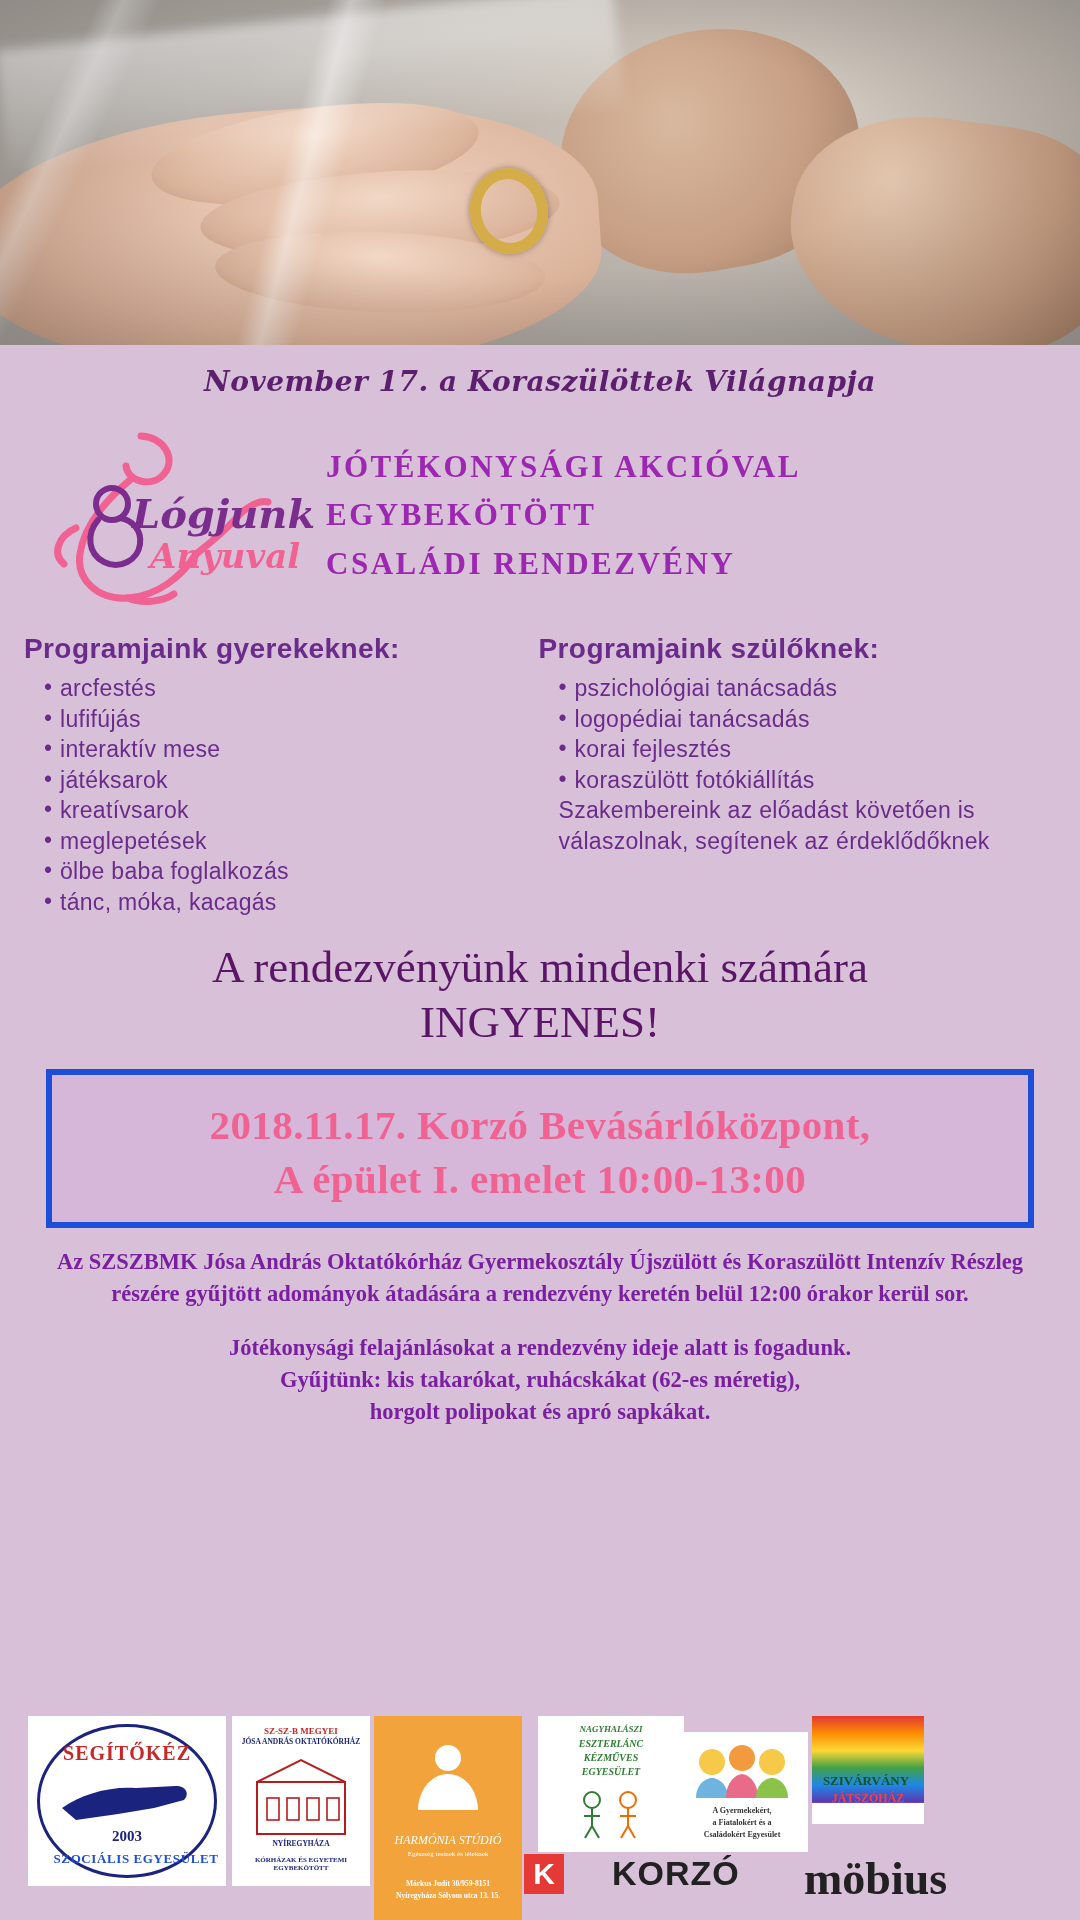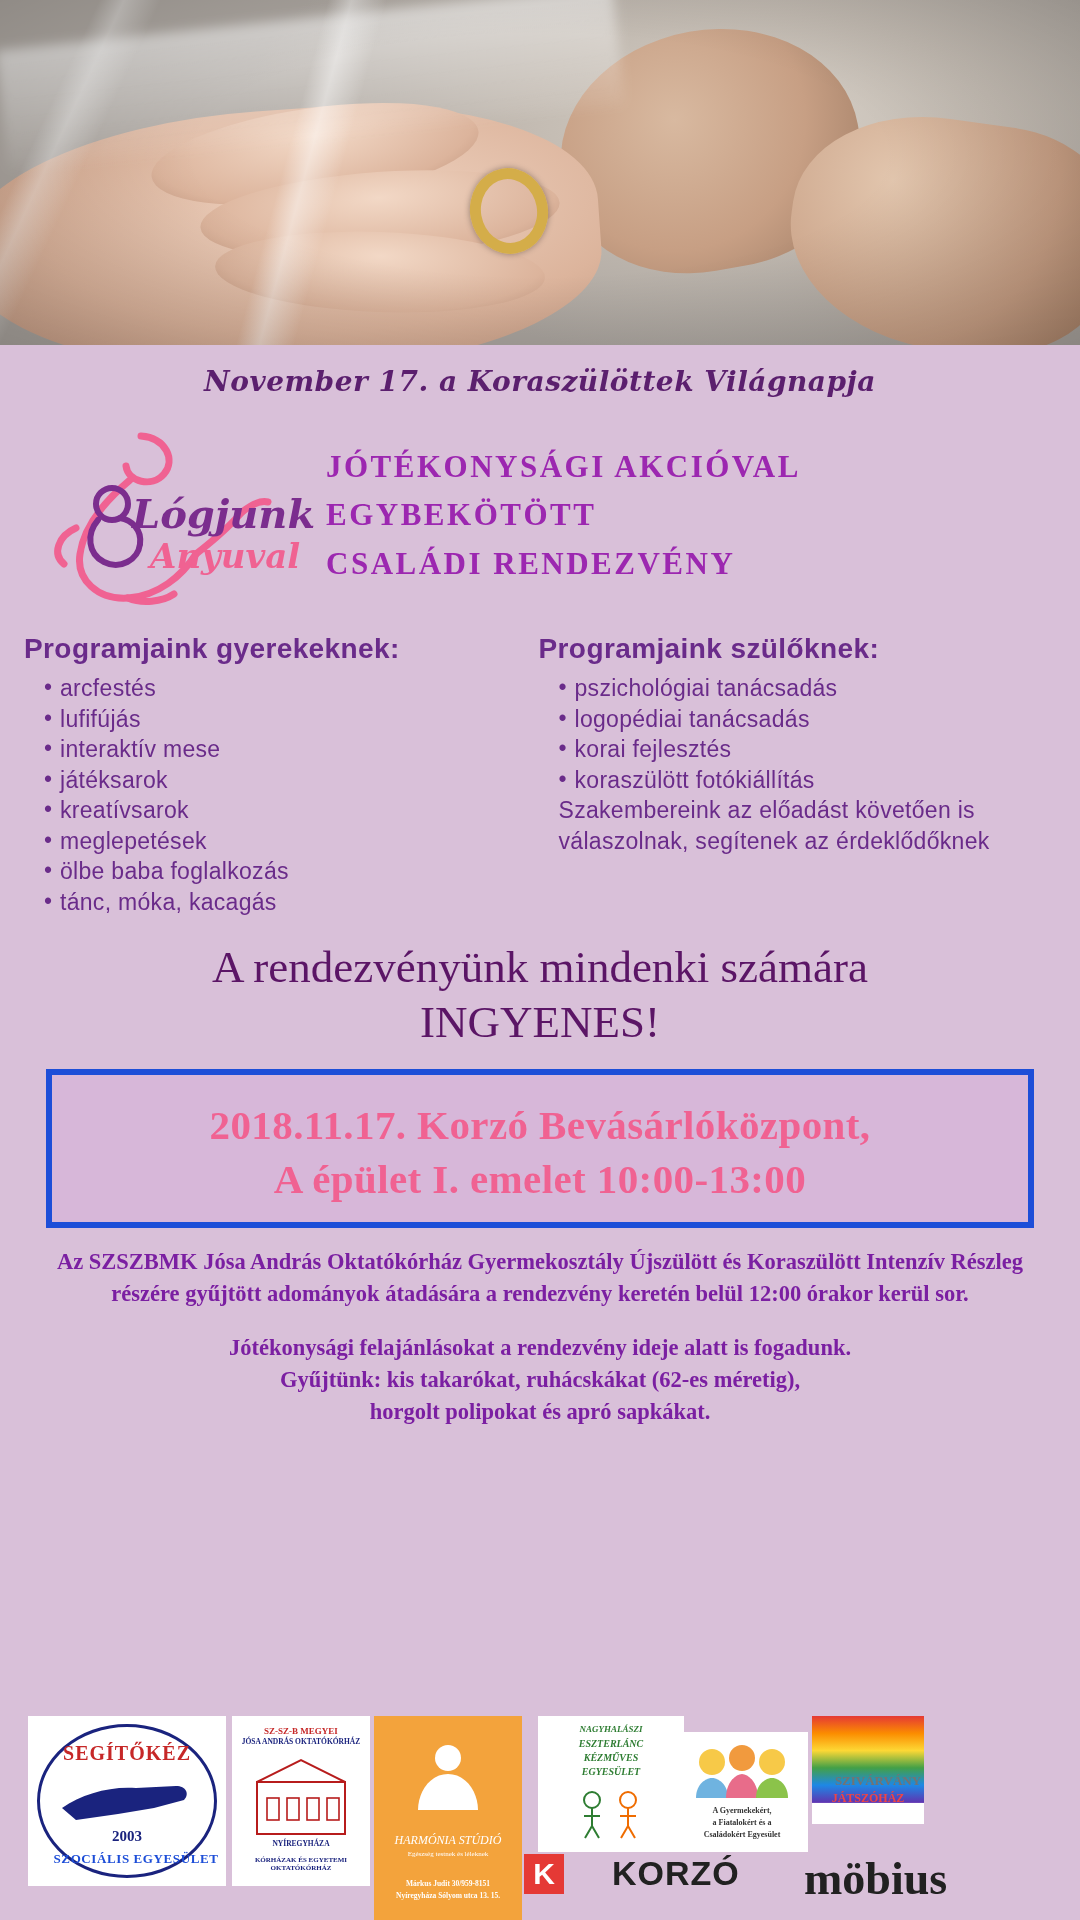--- a/index.html
+++ b/index.html
@@ -372,21 +372,21 @@
       <div class="sp-label" style="position:absolute;left:0;top:22px;width:138px;color:#1a237e;font-size:7.5px;font-weight:bold;">JÓSA ANDRÁS OKTATÓKÓRHÁZ</div>
       <svg style="position:absolute;left:19px;top:38px;" width="100" height="86" viewBox="0 0 100 86" xmlns="http://www.w3.org/2000/svg">
         <rect x="6" y="28" width="88" height="52" fill="none" stroke="#b71c1c" stroke-width="2"></rect>
         <path d="M6 28 L50 6 L94 28" fill="none" stroke="#b71c1c" stroke-width="2"></path>
         <rect x="16" y="44" width="12" height="22" fill="none" stroke="#b71c1c" stroke-width="1.6"></rect>
         <rect x="36" y="44" width="12" height="22" fill="none" stroke="#b71c1c" stroke-width="1.6"></rect>
         <rect x="56" y="44" width="12" height="22" fill="none" stroke="#b71c1c" stroke-width="1.6"></rect>
         <rect x="76" y="44" width="12" height="22" fill="none" stroke="#b71c1c" stroke-width="1.6"></rect>
       </svg>
       <div class="sp-label" style="position:absolute;left:0;top:124px;width:138px;color:#1a237e;font-size:7.5px;font-weight:bold;">NYÍREGYHÁZA</div>
-      <div class="sp-label" style="position:absolute;left:0;top:140px;width:138px;color:#1a237e;font-size:7px;font-weight:bold;">KÓRHÁZAK ÉS EGYETEMI OKTATÓKÓRHÁZ</div>
+      <div class="sp-label" style="position:absolute;left:0;top:140px;width:138px;color:#1a237e;font-size:7px;font-weight:bold;">KÓRHÁZAK ÉS EGYETEMI EGYBEKÖTÖTT</div>
     </div>
 
     <div class="sp sp3">
       <svg style="position:absolute;left:34px;top:18px;" width="80" height="96" viewBox="0 0 80 96" xmlns="http://www.w3.org/2000/svg">
         <circle cx="40" cy="24" r="13" fill="#ffffff"></circle>
         <path d="M40 40 C22 40 10 58 10 76 L70 76 C70 58 58 40 40 40 Z" fill="#ffffff"></path>
       </svg>
       <div class="sp-label" style="position:absolute;left:0;top:118px;width:148px;color:#ffffff;font-size:12px;font-style:italic;">HARMÓNIA STÚDIÓ</div>
       <div class="sp-label" style="position:absolute;left:0;top:134px;width:148px;color:#ffffff;font-size:7px;">Egészség testnek és léleknek</div>
       <div class="sp-label" style="position:absolute;left:0;top:164px;width:148px;color:#ffffff;font-size:7.5px;font-weight:bold;">Márkus Judit 30/959-8151</div>
@@ -415,21 +415,21 @@
         <path d="M38 58 C38 42 48 34 54 34 C60 34 70 42 70 58 Z" fill="#e86c8a"></path>
         <path d="M68 58 C68 44 78 38 84 38 C90 38 100 44 100 58 Z" fill="#8bc34a"></path>
       </svg>
       <div class="sp-label" style="position:absolute;left:0;top:74px;width:132px;color:#333;font-size:8px;font-weight:bold;">A Gyermekekért,</div>
       <div class="sp-label" style="position:absolute;left:0;top:86px;width:132px;color:#333;font-size:8px;font-weight:bold;">a Fiatalokért és a</div>
       <div class="sp-label" style="position:absolute;left:0;top:98px;width:132px;color:#333;font-size:8px;font-weight:bold;">Családokért Egyesület</div>
     </div>
 
     <div class="sp sp6">
       <div class="rainbow"></div>
-      <div class="sp-label" style="position:absolute;left:12px;top:58px;width:108px;color:#737373;font-size:13px;font-weight:bold;">SZIVÁRVÁNY</div>
+      <div class="sp-label" style="position:absolute;left:0;top:58px;width:108px;color:#14532d;font-size:13px;font-weight:bold;">SZIVÁRVÁNY</div>
       <div class="sp-label" style="position:absolute;left:0;top:76px;width:112px;color:#ef4444;font-size:12px;font-weight:bold;">JÁTSZÓHÁZ</div>
     </div>
 
     <div class="sp sp9">
       <span class="korzo-k">K</span>
     </div>
 
     <div class="sp sp7">
       <div style="color:#212121;font-size:34px;font-weight:bold;letter-spacing:1px;font-family:'Liberation Sans',sans-serif;">KORZÓ</div>
     </div>

